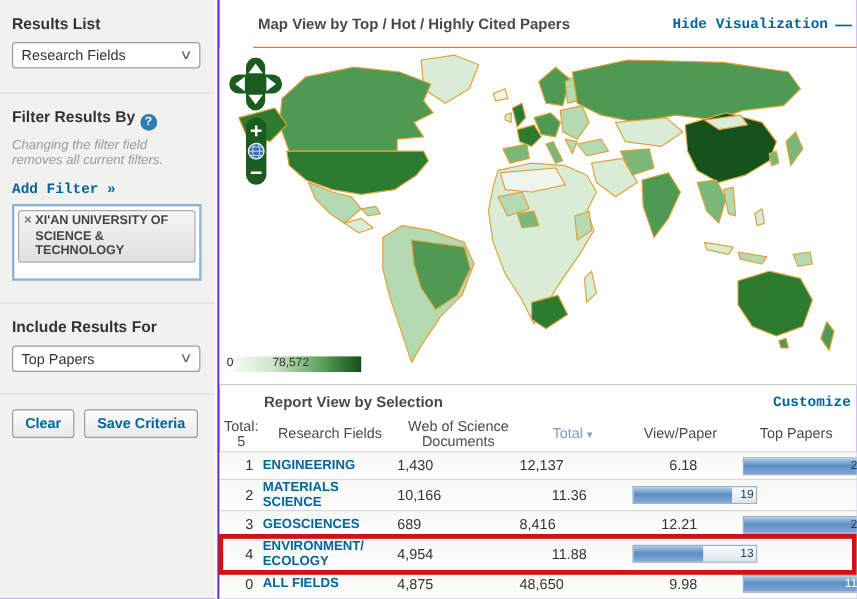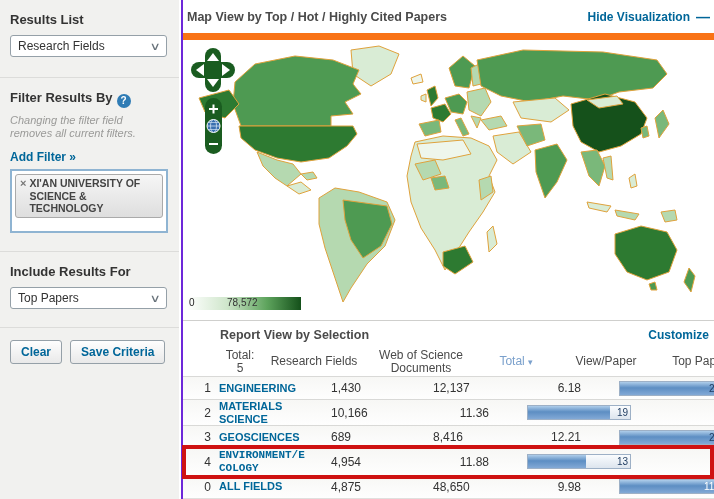--- a/index.html
+++ b/index.html
@@ -11,55 +11,55 @@
   .side-section { padding:8px 12px 10px 10px; }
   .side-divider { border-top:1px solid #dcdcda; margin:0; }
   .side-label { font-size:13px; font-weight:bold; color:#333; margin:4px 0 8px 0; }
   .dropdown { height:22px; background:#fff; border:1px solid #95a0a8; border-radius:3px;
               display:flex; align-items:center; justify-content:space-between; padding:0 7px; cursor:pointer; }
   .dropdown .sel { font-size:12px; color:#333; }
   .chevron { font-size:11px; color:#68727a; line-height:1; transform:scaleX(1.4); }
   .help-icon { display:inline-flex; width:14px; height:14px; border-radius:50%; background:#2f7cb5; color:#fff;
                font-size:10px; font-weight:bold; align-items:center; justify-content:center; margin-left:4px; vertical-align:-2px; cursor:pointer;}
   .filter-note { font-size:11px; font-style:italic; color:#9a9a98; line-height:1.25; margin:6px 0 6px 0; }
-  .link { color:#006699; font-weight:bold; font-size:12px; text-decoration:none; cursor:pointer; }
+  .link { color:#006699; font-weight:bold; font-size:12px; text-decoration:none; cursor:pointer;font-family:Liberation Mono, monospace; }
   .filter-box { margin-top:4px; width:158px; height:64px; background:#fff; border:2px solid #8fb4d2; padding:3px; }
   .tag-chip { display:flex; align-items:flex-start; gap:3px; background:linear-gradient(#f6f6f6,#dedede);
               border:1px solid #aaa; border-radius:3px; padding:2px 4px; cursor:pointer; }
   .tag-x { color:#777; font-size:11px; font-weight:bold; line-height:12px; cursor:pointer; }
   .tag-text { font-size:10.5px; font-weight:bold; color:#444; line-height:1.2; }
   .btn-row { display:flex; gap:8px; padding:12px 12px 0 10px; }
   .btn { background:linear-gradient(#fefefe,#e9e9e9); border:1px solid #95a0a8; border-radius:3px;
          color:#006699; font-weight:bold; font-size:12px; padding:4px 10px; cursor:pointer; font-family:inherit;}
 
   
   .main { position:absolute; left:183px; top:0; width:531px; height:499px; background:#fff; display:flex; flex-direction:column; }
   .panel-header { height:40px; display:flex; align-items:center; justify-content:space-between;
-                  padding:0 4px 0 4px; border-bottom:7px solid #f97316; }
+                  padding:0 4px 0 4px; border-bottom:1px solid #f97316;margin-left:28px; }
   .panel-title { font-size:12.5px; font-weight:bold; color:#4a4a4a; }
   .hide-link { display:flex; align-items:center; gap:6px; }
   .minus-glyph { font-weight:bold; color:#006699; font-size:14px; }
 
   
   .map-area { position:relative; height:281px; border-bottom:1px solid #cfcfcd; background:#fff; }
   .map-svg { position:absolute; left:0; top:0; }
   .map-controls { position:absolute; left:8px; top:8px; }
   .map-legend { position:absolute; left:4px; bottom:10px; width:114px; height:13px;
                 background:linear-gradient(to right,#ffffff,#cfe6cb 35%,#5ea45d 70%,#14501a); }
   .legend-min { position:absolute; left:2px; top:0; font-size:10px; color:#222; }
   .legend-max { position:absolute; left:40px; top:0; font-size:10px; color:#333; }
 
   
   .report-header { height:27px; display:flex; align-items:center; justify-content:space-between; padding:0 5px; }
   .report-title { font-size:12.5px; font-weight:bold; color:#4a4a4a;margin-left:32px; }
 
   
   .rtable { position:relative; }
   .thead, .trow { display:grid; grid-template-columns:36px 112px 102px 88px 92px 101px; align-items:center; }
-  .thead { height:28px; font-size:12px; color:#4a4a4a;padding-left:39px; }
+  .thead { height:28px; font-size:12px; color:#4a4a4a; }
   .th { text-align:center; line-height:1.1; }
   .th.sortable { cursor:pointer; }
   .th-cites { color:#7aa0cc; cursor:pointer; }
   .sort-icon { font-size:9px; color:#7aa0cc; }
   .trow { border-top:1px solid #d9d9d7; background:linear-gradient(#f7f7f5,#fefefe); font-size:12px; color:#333; }
   .trow.h2 { min-height:26px; } .trow.h1 { min-height:23px; }
   .cell-rank { text-align:right; padding-right:8px; color:#333; }
   .cell-field { font-size:11px; font-weight:bold; color:#006699; line-height:1.15; text-transform:uppercase;
                 overflow-wrap:anywhere; cursor:pointer; padding-right:4px;}
   .cell-num { text-align:left; padding-right:26px; }
@@ -275,21 +275,21 @@
         <div class="cell-num">8,416</div>
         <div class="cell-cpp">12.21</div>
         <div class="bar">
           <div class="bar-fill" style="width: 95%;"></div>
           <span class="bar-num">23</span>
         </div>
       </div>
 
       <div class="trow h2 highlighted">
         <div class="cell-rank">4</div>
-        <div class="cell-field" style="width:92px;font-family:Liberation Mono, monospace;">ENVIRONMENT/ECOLOGY</div>
+        <div class="cell-field" style="width:92px;">ENVIRONMENT/ECOLOGY</div>
         <div class="cell-num">4,954</div>
         <div class="cell-cpp">11.88</div>
         <div class="bar">
           <div class="bar-fill" style="width: 57%;"></div>
           <span class="bar-num">13</span>
         </div>
       </div>
 
       <div class="trow h1">
         <div class="cell-rank">0</div>

